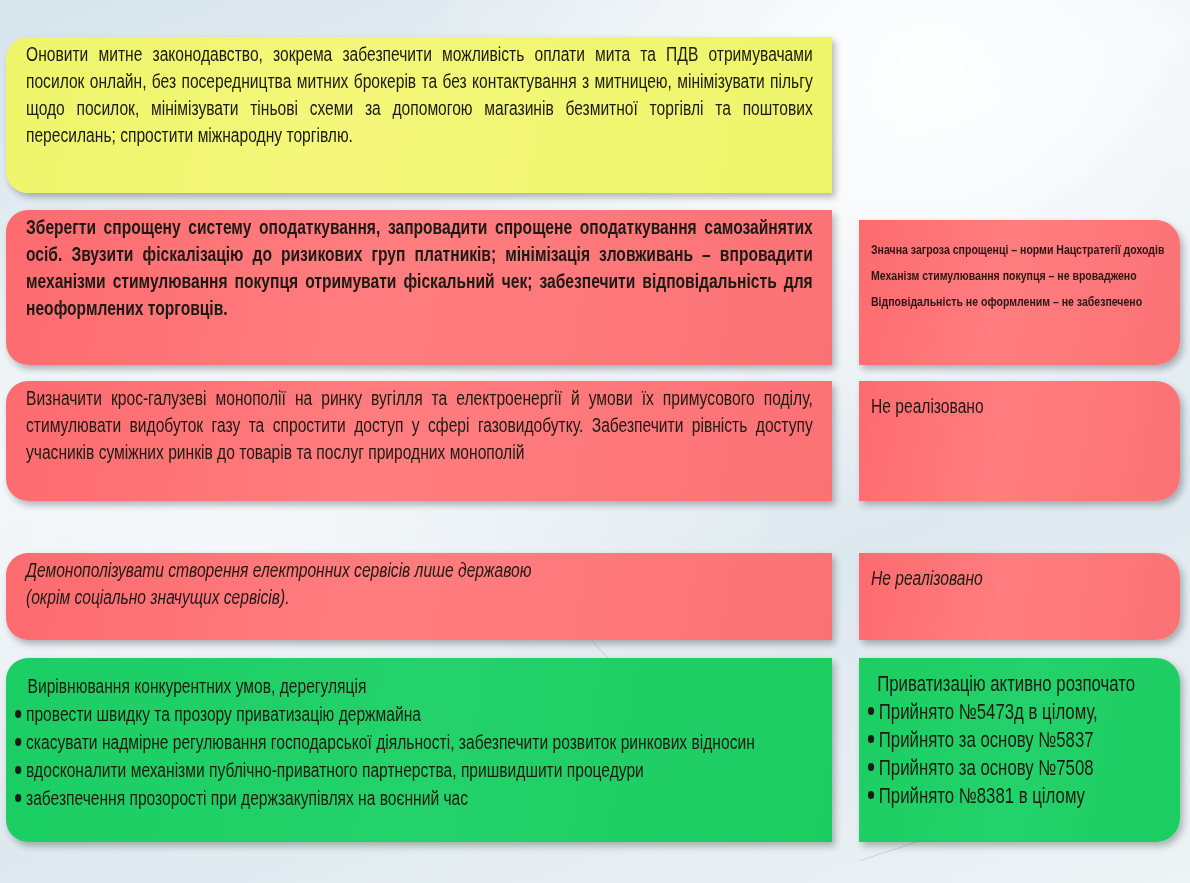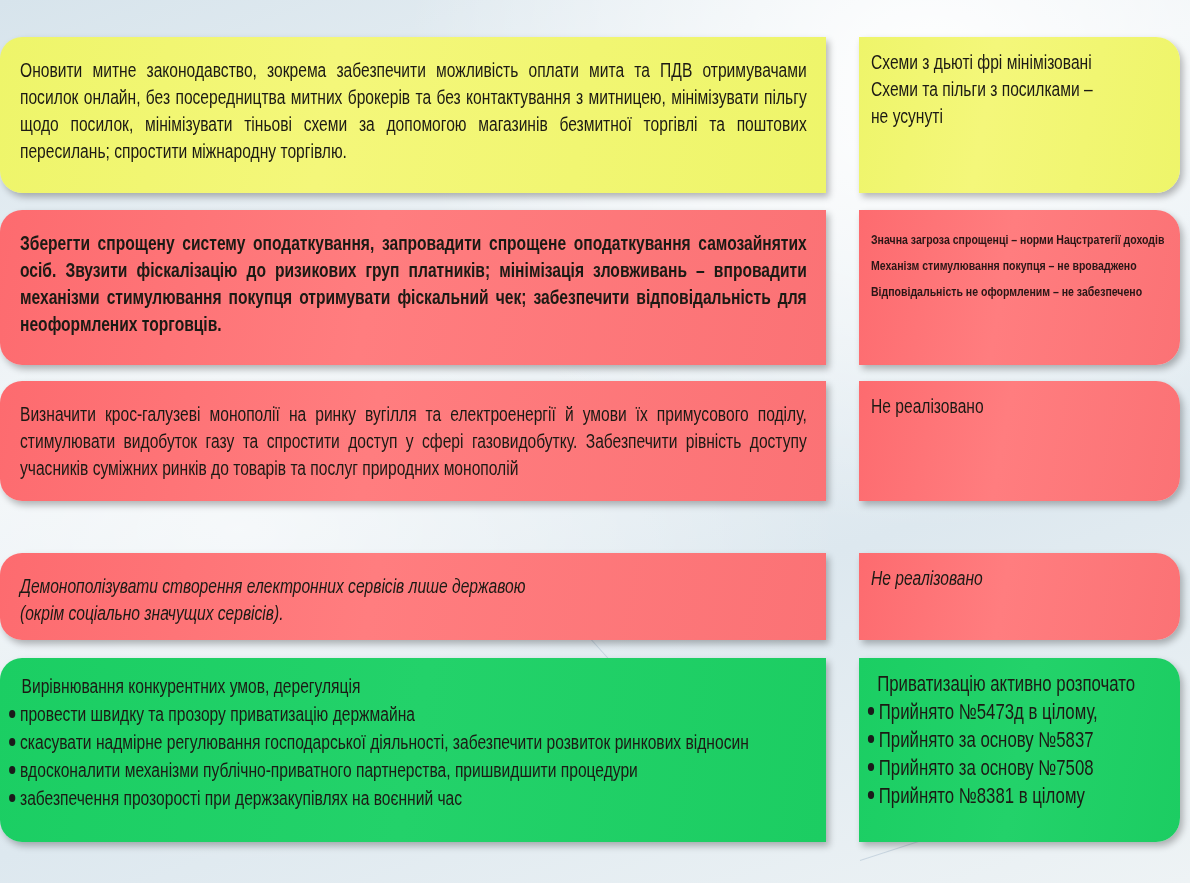--- a/index.html
+++ b/index.html
@@ -16,21 +16,21 @@
   .decor-line {
     position: absolute; height: 1px; background: rgba(140,165,190,0.35);
     transform-origin: left center;
   }
   .row { position: absolute; left: 0; width: 1190px; }
   .box {
     position: absolute; top: 0; bottom: 0;
     box-shadow: 3px 4px 7px rgba(0,0,0,0.28);
     overflow: hidden;
   }
-  .box.left { left: 0; width: 826px; border-radius: 22px 0 0 22px; padding: 20px 18px 0 20px; }
+  .box.left { left: 6px; width: 826px; border-radius: 22px 0 0 22px; padding: 4px 18px 0 20px; }
   .box.right { left: 859px; width: 321px; border-radius: 0 24px 24px 0; padding: 12px 10px 0 12px; }
   .yellow { background: linear-gradient(100deg, #eef56a 0%, #f4f77a 40%, #eef56a 100%); }
   .red { background: linear-gradient(100deg, #fd6b6f 0%, #ff7d7f 45%, #fb7275 100%); }
   .green { background: linear-gradient(100deg, #1bce63 0%, #23d26a 50%, #1ccd62 100%); }
 
   .txt {
     font-family: "Liberation Sans", sans-serif;
     font-size: 20px; line-height: 27px;
     transform: scaleX(0.78); transform-origin: left top;
     width: 128%;
@@ -52,34 +52,27 @@
 </head>
 <body>
 
 <div class="decor-line" style="left:520px;top:560px;width:260px;transform:rotate(48deg);"></div>
 <div class="decor-line" style="left:860px;top:860px;width:220px;transform:rotate(-18deg);"></div>
 
 <div class="row" style="top:37px;height:156px;">
   <div class="box left yellow">
     <div class="txt">Оновити митне законодавство, зокрема забезпечити можливість оплати мита та ПДВ отримувачами посилок онлайн,  без посередництва митних брокерів та без контактування з митницею, мінімізувати пільгу щодо посилок, мінімізувати тіньові схеми за допомогою магазинів безмитної торгівлі та поштових пересилань; спростити міжнародну торгівлю.</div>
   </div>
-  <div class="box right yellow">
-    <div class="txt">
-      <span class="list-line">Схеми з дьюті фрі мінімізовані</span>
-      <span class="list-line">Схеми та пільги з посилками –</span>
-      <span class="list-line">не усунуті</span>
-    </div>
-  </div>
 </div>
 
 <div class="row" style="top:210px;height:155px;font-weight:bold;">
   <div class="box left red">
     <div class="txt">Зберегти спрощену систему оподаткування, запровадити спрощене оподаткування самозайнятих осіб. Звузити фіскалізацію до ризикових груп платників; мінімізація зловживань – впровадити механізми стимулювання покупця отримувати фіскальний чек; забезпечити відповідальність для неоформлених торговців.</div>
   </div>
-  <div class="box right red" style="padding-top:17px;">
+  <div class="box right red" style="padding-top:17px;margin-top:10px;">
     <div class="small">
       <span class="list-line">Значна загроза спрощенці – норми Нацстратегії доходів</span>
       <span class="list-line">Механізм стимулювання покупця – не вроваджено</span>
       <span class="list-line">Відповідальність не оформленим – не забезпечено</span>
     </div>
   </div>
 </div>
 
 <div class="row" style="top:381px;height:120px;">
   <div class="box left red">

